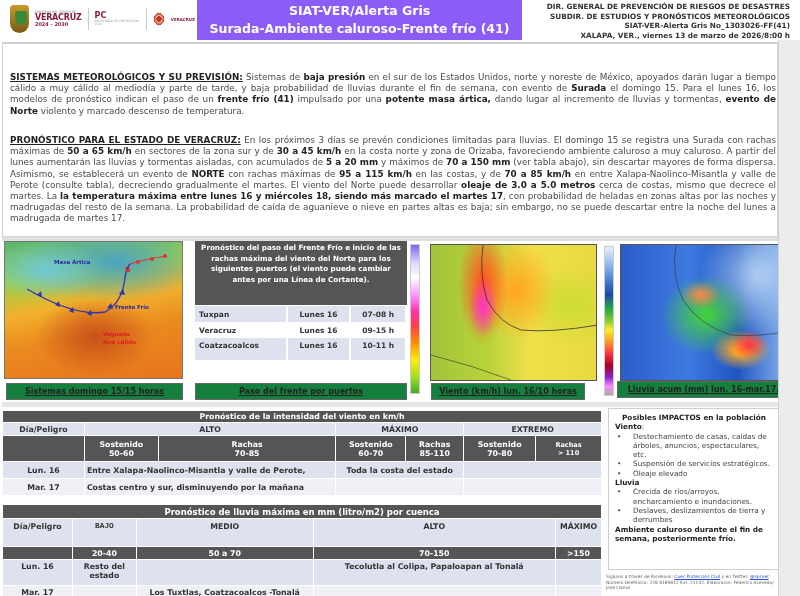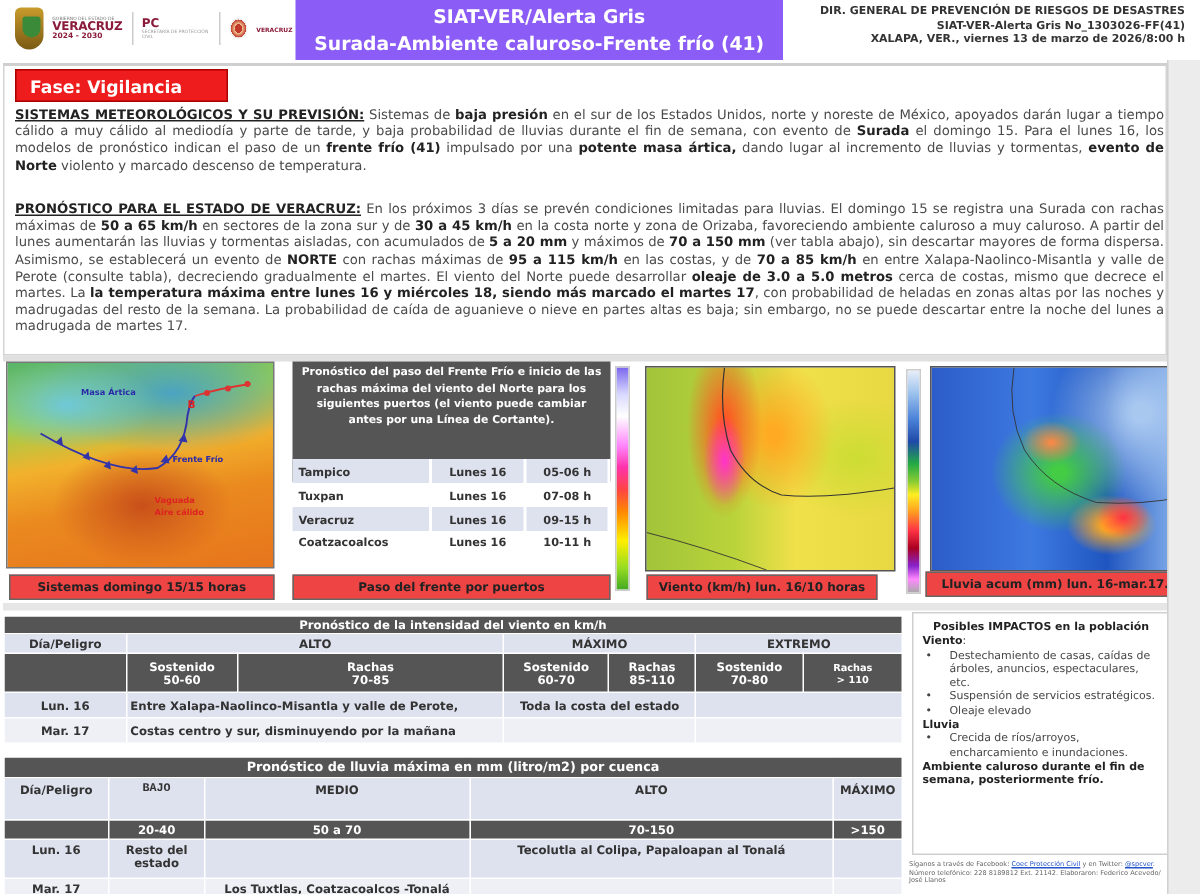--- a/index.html
+++ b/index.html
@@ -43,23 +43,23 @@
 
   
   .img-panel { position: absolute; top: 241px; height: 163px; }
   .map1 { left: 4px; width: 179px; top: 241px; height: 138px; border: 1px solid #777; overflow: hidden;
     background:
       radial-gradient(ellipse 60px 30px at 40px 28px, #6fc8d8 0%, rgba(111,200,216,0) 100%),
       radial-gradient(ellipse 90px 40px at 110px 20px, #4aa3c2 0%, rgba(74,163,194,0) 100%),
       radial-gradient(ellipse 60px 40px at 90px 95px, #c9501a 0%, rgba(201,80,26,0) 100%),
       linear-gradient(170deg, #58b56b 0%, #9bd04a 25%, #f2b12c 45%, #ea8a1f 65%, #e7751c 100%); }
   .map-label { position: absolute; font-size: 5.5px; font-weight: bold; }
-  .cap { position: absolute; height: 17px; background: #ef4444; border: 1px solid #666; font-size: 8px; font-weight: bold; color: #222; text-align: center; line-height: 15px; white-space: nowrap; }
-
-  .ports-head { position: absolute; left: 195px; top: 241px; width: 212px; height: 80px; background: #555; color: #fff; font-size: 7.2px; font-weight: bold; text-align: center; line-height: 10.5px; padding: 2px 6px; }
+  .cap { position: absolute; height: 17px; background: #15803d; border: 1px solid #666; font-size: 8px; font-weight: bold; color: #222; text-align: center; line-height: 15px; white-space: nowrap; text-decoration: underline; }
+
+  .ports-head { position: absolute; left: 195px; top: 241px; width: 212px; height: 64px; background: #555; color: #fff; font-size: 7.2px; font-weight: bold; text-align: center; line-height: 10.5px; padding: 2px 6px; }
   .ports-table { position: absolute; left: 195px; top: 306px; width: 212px; border-collapse: collapse; font-size: 7.5px; font-weight: bold; color: #333; }
   .ports-table td { height: 16px; padding: 0 4px; border-right: 2px solid #fff; }
   .ports-table tr:nth-child(odd) td { background: #dde2ee; }
   .ports-table tr:nth-child(even) td { background: #fff; }
   .ports-table td.c2, .ports-table td.c3 { text-align: center; }
   .ports-table tr:last-child td { height: 22px; vertical-align: top; padding-top: 3px; }
 
   .legend-bar { position: absolute; width: 10px; border: 1px solid #ccc; }
   .wind-legend { left: 410px; top: 244px; height: 150px; background: linear-gradient(#7b68ee, #d8d8ff 12%, #ffffff 22%, #ff88ff 35%, #ff33aa 45%, #ff4444 55%, #ff8800 65%, #ffee00 78%, #99dd22 90%, #44aa22); }
   .map2 { left: 430px; top: 244px; width: 167px; height: 137px; border: 1px solid #555; overflow: hidden;
@@ -130,28 +130,28 @@
       <span class="seal-text">VERACRUZ</span>
     </div>
 
     <div class="title-box">
       <div>SIAT-VER/Alerta Gris</div>
       <div>Surada-Ambiente caluroso-Frente frío (41)</div>
     </div>
 
     <div class="agency">
       <div>DIR. GENERAL DE PREVENCIÓN DE RIESGOS DE DESASTRES</div>
+      <div>SUBDIR. DE ESTUDIOS Y PRONÓSTICOS METEOROLÓGICOS</div>
       <div>SIAT-VER-Alerta Gris No_1303026-FF(41)</div>
       <div>XALAPA, VER., viernes 13 de marzo de 2026/8:00 h</div>
     </div>
   </div>
 
   <div class="content-frame"></div>
 
-  <div class="fase">Fase: Vigilancia</div>
 
   <div class="para p1">
     <span class="hd">SISTEMAS METEOROLÓGICOS Y SU PREVISIÓN:</span><span> Sistemas de </span><b>baja presión</b><span> en el sur de los Estados Unidos, norte y noreste de México, apoyados darán lugar a tiempo cálido a muy cálido al mediodía y parte de tarde, y baja probabilidad de lluvias durante el fin de semana, con evento de </span><b>Surada</b><span> el domingo 15. Para el lunes 16, los modelos de pronóstico indican el paso de un </span><b>frente frío (41)</b><span> impulsado por una </span><b>potente masa ártica,</b><span> dando lugar al incremento de lluvias y tormentas, </span><b>evento de Norte</b><span> violento y marcado descenso de temperatura.</span>
   </div>
 
   <div class="para p2">
     <span class="hd">PRONÓSTICO PARA EL ESTADO DE VERACRUZ:</span><span> En los próximos 3 días se prevén condiciones limitadas para lluvias. El domingo 15 se registra una Surada con rachas máximas de </span><b>50 a 65 km/h</b><span> en sectores de la zona sur y de </span><b>30 a 45 km/h</b><span> en la costa norte y zona de Orizaba, favoreciendo ambiente caluroso a muy caluroso. A partir del lunes aumentarán las lluvias y tormentas aisladas, con acumulados de </span><b>5 a 20 mm</b><span> y máximos de </span><b>70 a 150 mm</b><span> (ver tabla abajo), sin descartar mayores de forma dispersa. Asimismo, se establecerá un evento de </span><b>NORTE</b><span> con rachas máximas de </span><b>95 a 115 km/h</b><span> en las costas, y de </span><b>70 a 85 km/h</b><span> en entre Xalapa-Naolinco-Misantla y valle de Perote (consulte tabla), decreciendo gradualmente el martes. El viento del Norte puede desarrollar </span><b>oleaje de 3.0 a 5.0 metros</b><span> cerca de costas, mismo que decrece el martes. La </span><b>la temperatura máxima entre lunes 16 y miércoles 18, siendo más marcado el martes 17</b><span>, con probabilidad de heladas en zonas altas por las noches y madrugadas del resto de la semana. La probabilidad de caída de aguanieve  o nieve en partes altas es baja; sin embargo, no se puede descartar entre la noche del lunes a madrugada de martes 17.</span>
   </div>
 
   <div class="frame-divider"></div>
@@ -174,25 +174,20 @@
     <span class="map-label" style="left:110px;top:62px;color:#2a2aa8;">Frente Frío</span>
     <span class="map-label" style="left:98px;top:89px;color:#dd2222;">Vaguada</span>
     <span class="map-label" style="left:98px;top:97px;color:#dd2222;">Aire cálido</span>
     <span class="map-label" style="left:120px;top:24px;color:#dd2222;font-size:7px;">B</span>
   </div>
   <div class="cap" style="left:6px;top:383px;width:177px;">Sistemas domingo 15/15 horas</div>
 
   <div class="ports-head">Pronóstico del paso del Frente Frío e inicio de las rachas máxima  del viento del Norte para los siguientes puertos (el viento puede cambiar antes por una Línea de Cortante).</div>
   <table class="ports-table">
     <tbody>
-        <tr>
-      <td>Tampico</td>
-      <td class="c2">Lunes 16</td>
-      <td class="c3">05-06 h</td>
-    </tr>
     <tr>
       <td>Tuxpan</td>
       <td class="c2">Lunes 16</td>
       <td class="c3">07-08 h</td>
     </tr>
     <tr>
       <td>Veracruz</td>
       <td class="c2">Lunes 16</td>
       <td class="c3">09-15 h</td>
     </tr>
@@ -333,20 +328,21 @@
     <div class="ttl">Posibles IMPACTOS en la población</div>
     <div><span class="sec">Viento</span><span>:</span></div>
     <ul>
       <li>Destechamiento de casas, caídas de árboles, anuncios, espectaculares, etc.</li>
       <li>Suspensión de servicios estratégicos.</li>
       <li>Oleaje elevado</li>
     </ul>
     <div class="sec">Lluvia</div>
     <ul>
       <li>Crecida de ríos/arroyos, encharcamiento e inundaciones.</li>
+      <li>Deslaves, deslizamientos de tierra y derrumbes</li>
     </ul>
     <div class="closing">Ambiente caluroso durante el fin de semana, posteriormente frío.</div>
   </div>
 
   <div class="footer-note">
     <span>Síganos a través de Facebook: </span><span class="lnk">Coec Protección Civil</span><span> y en Twitter: </span><span class="lnk">@spcver</span><span>. Número telefónico:  228 8189812 Ext. 21142. Elaboraron: Federico Acevedo/ José Llanos</span>
   </div>
 
   <div class="right-gutter"></div>
 </div>

